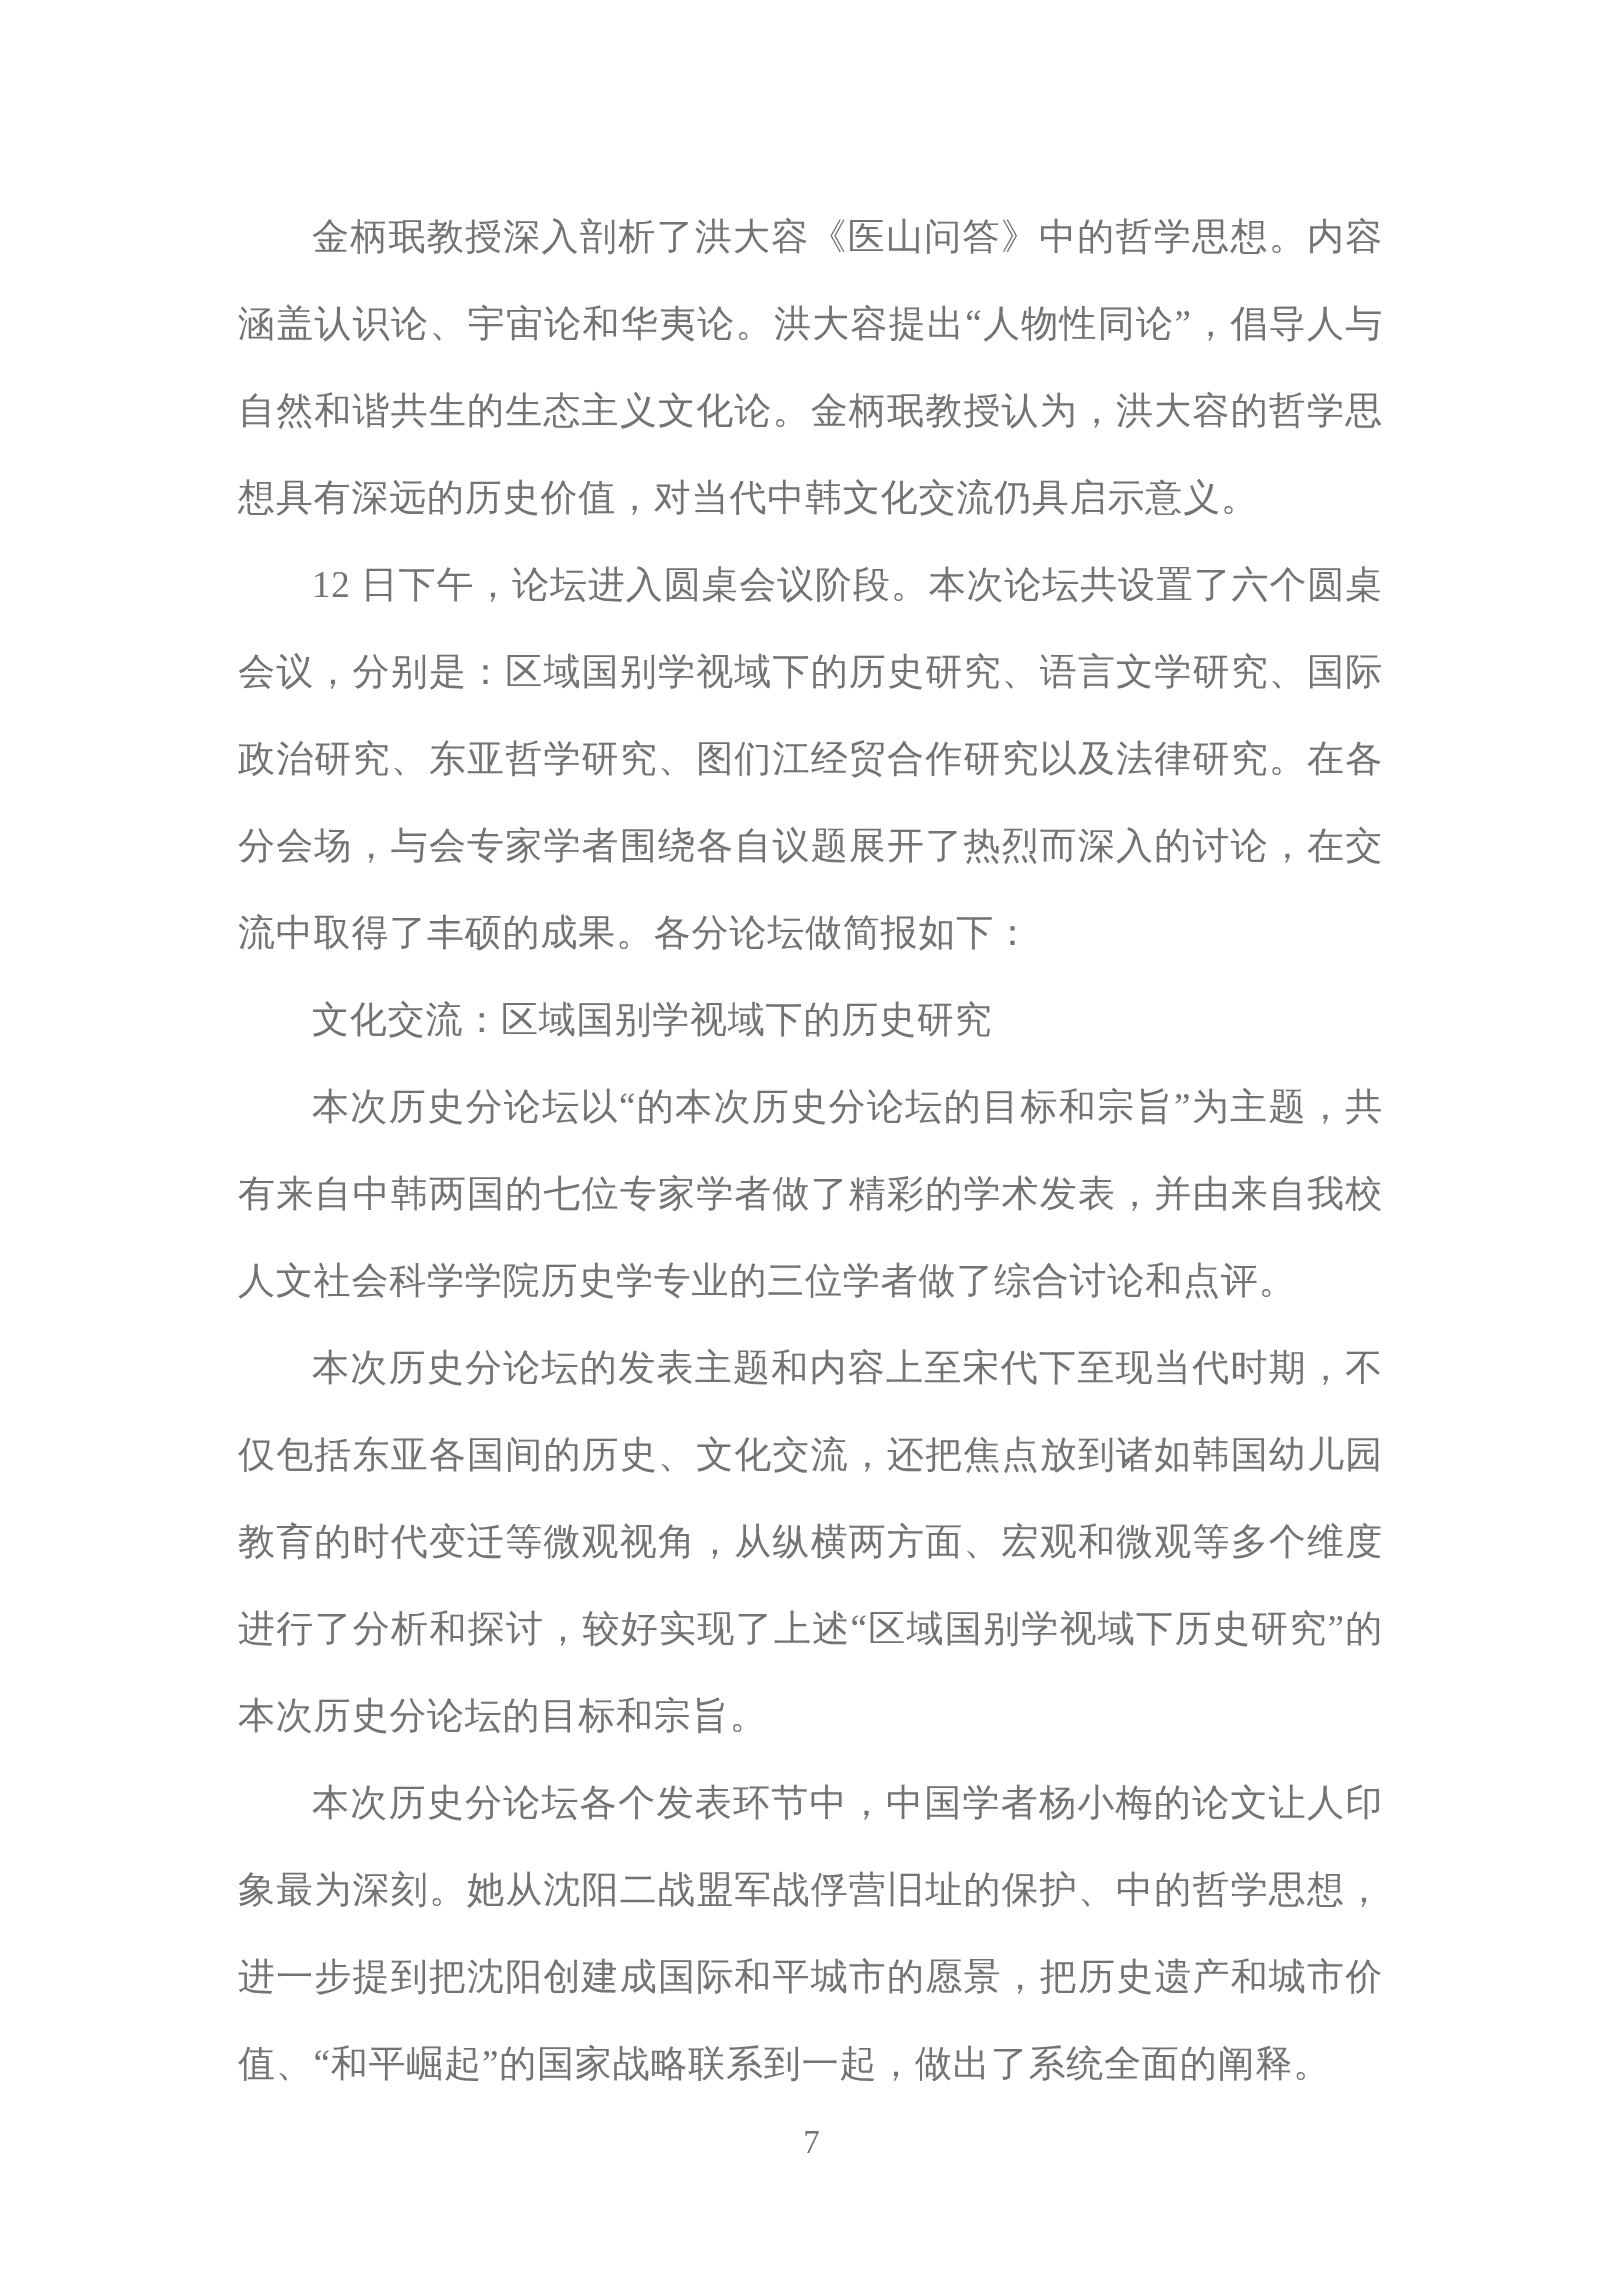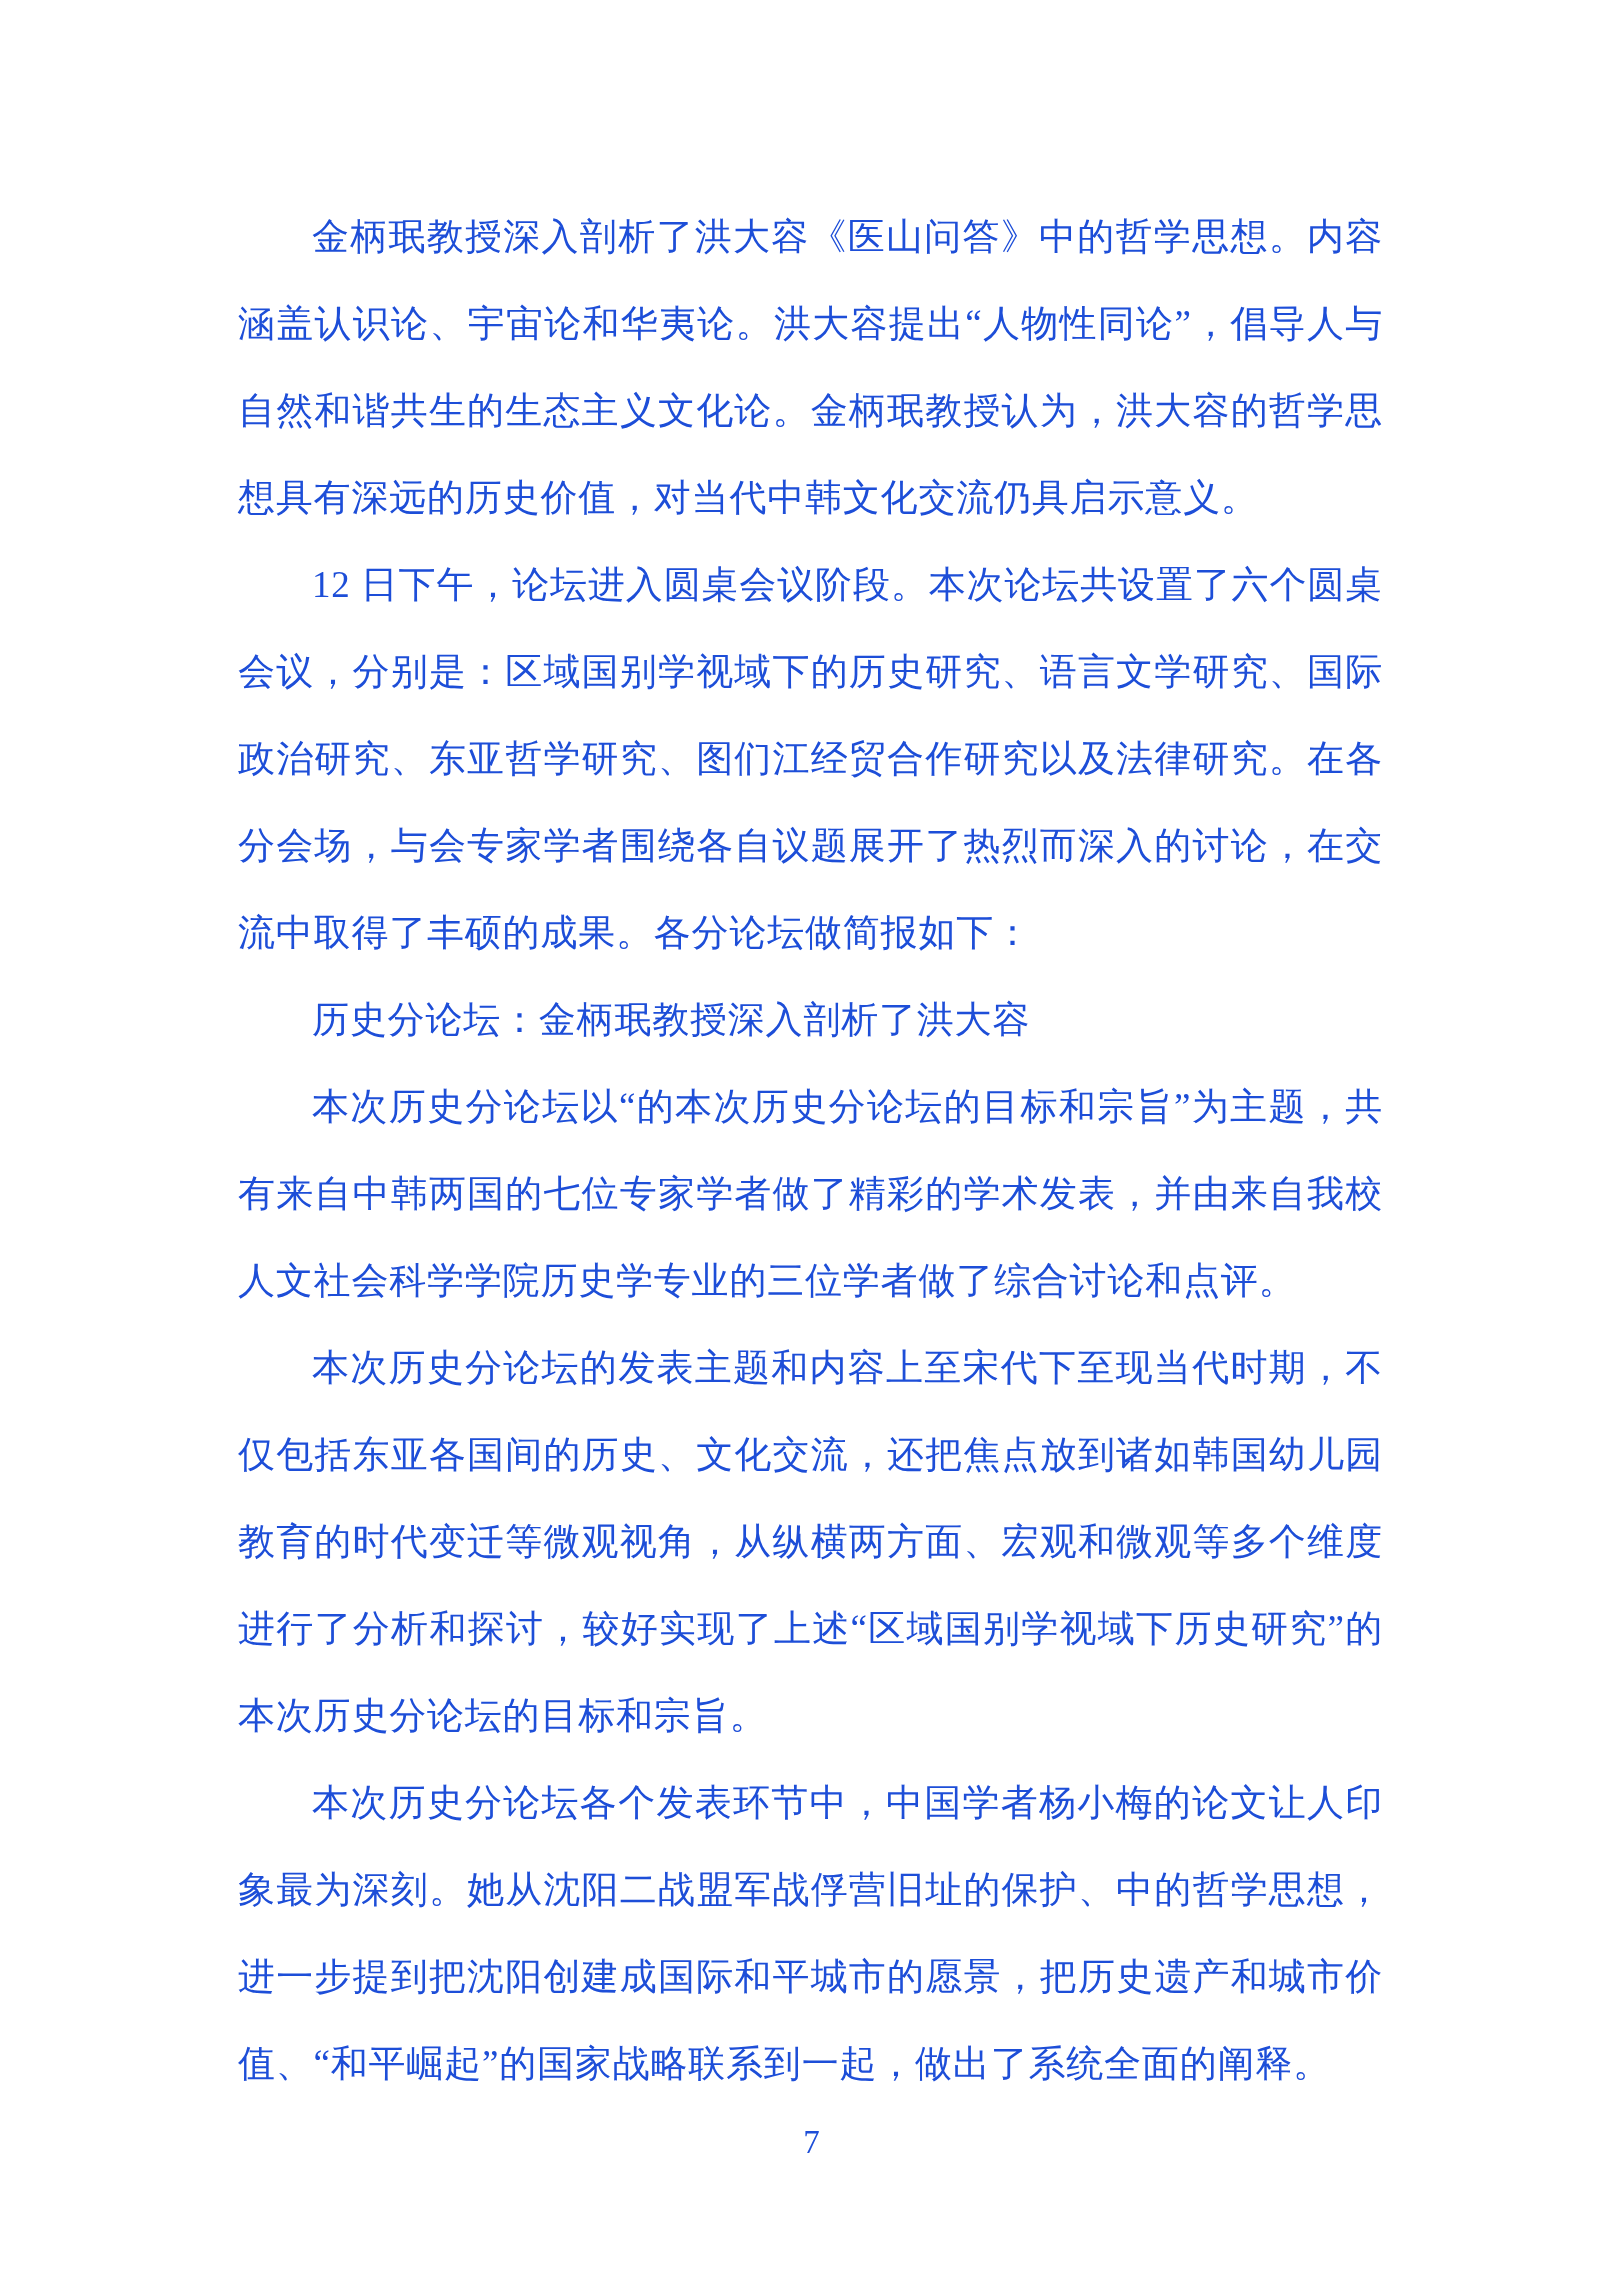--- a/index.html
+++ b/index.html
@@ -7,21 +7,21 @@
     padding: 0;
     background: #ffffff;
   }
   .page {
     position: relative;
     width: 1623px;
     height: 2295px;
     background: #ffffff;
     overflow: hidden;
     font-family: "Liberation Serif", "DejaVu Serif", serif;
-    color: #1d4ed8;
+    color: #737373;
   }
   .content {
     position: absolute;
     left: 238px;
     top: 193px;
     width: 1145px;
     font-size: 37px;
     line-height: 87px;
     letter-spacing: 0.8px;
     text-align: justify;
@@ -43,21 +43,21 @@
     line-height: 48px;
   }
 </style>
 </head>
 <body>
 
 <div class="page">
   <main class="content">
     <p>金柄珉教授深入剖析了洪大容《医山问答》中的哲学思想。内容涵盖认识论、宇宙论和华夷论。洪大容提出“人物性同论”，倡导人与自然和谐共生的生态主义文化论。金柄珉教授认为，洪大容的哲学思想具有深远的历史价值，对当代中韩文化交流仍具启示意义。</p>
     <p>12 日下午，论坛进入圆桌会议阶段。本次论坛共设置了六个圆桌会议，分别是：区域国别学视域下的历史研究、语言文学研究、国际政治研究、东亚哲学研究、图们江经贸合作研究以及法律研究。在各分会场，与会专家学者围绕各自议题展开了热烈而深入的讨论，在交流中取得了丰硕的成果。各分论坛做简报如下：</p>
-    <p>历史分论坛：金柄珉教授深入剖析了洪大容</p>
+    <p>文化交流：区域国别学视域下的历史研究</p>
     <p>本次历史分论坛以“的本次历史分论坛的目标和宗旨”为主题，共有来自中韩两国的七位专家学者做了精彩的学术发表，并由来自我校人文社会科学学院历史学专业的三位学者做了综合讨论和点评。</p>
     <p>本次历史分论坛的发表主题和内容上至宋代下至现当代时期，不仅包括东亚各国间的历史、文化交流，还把焦点放到诸如韩国幼儿园教育的时代变迁等微观视角，从纵横两方面、宏观和微观等多个维度进行了分析和探讨，较好实现了上述“区域国别学视域下历史研究”的本次历史分论坛的目标和宗旨。</p>
     <p>本次历史分论坛各个发表环节中，中国学者杨小梅的论文让人印象最为深刻。她从沈阳二战盟军战俘营旧址的保护、中的哲学思想，进一步提到把沈阳创建成国际和平城市的愿景，把历史遗产和城市价值、“和平崛起”的国家战略联系到一起，做出了系统全面的阐释。</p>
   </main>
 
   <footer class="page-footer">
     <span>7</span>
   </footer>
 </div>
 

